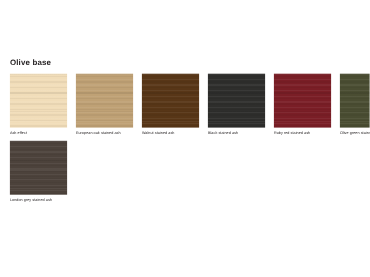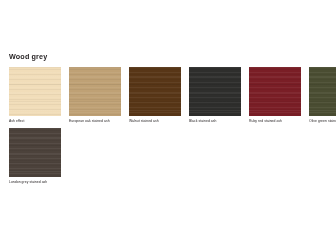--- a/index.html
+++ b/index.html
@@ -102,21 +102,21 @@
     color: #231f20;
     letter-spacing: 0.05px;
     white-space: nowrap;
   }
 </style>
 </head>
 <body style="background: rgb(255, 255, 255);">
 
 <div id="page">
 
-  <div id="section-title">Wood grey</div>
+  <div id="section-title">Olive base</div>
 
   <div id="swatch-grid">
 
     <div class="swatch-row">
 
       <div class="swatch-cell">
         <div class="swatch-chip" style="background-color: rgb(241, 221, 185);">
           <div class="grain"></div>
           <div class="grain2"></div>
         </div>

